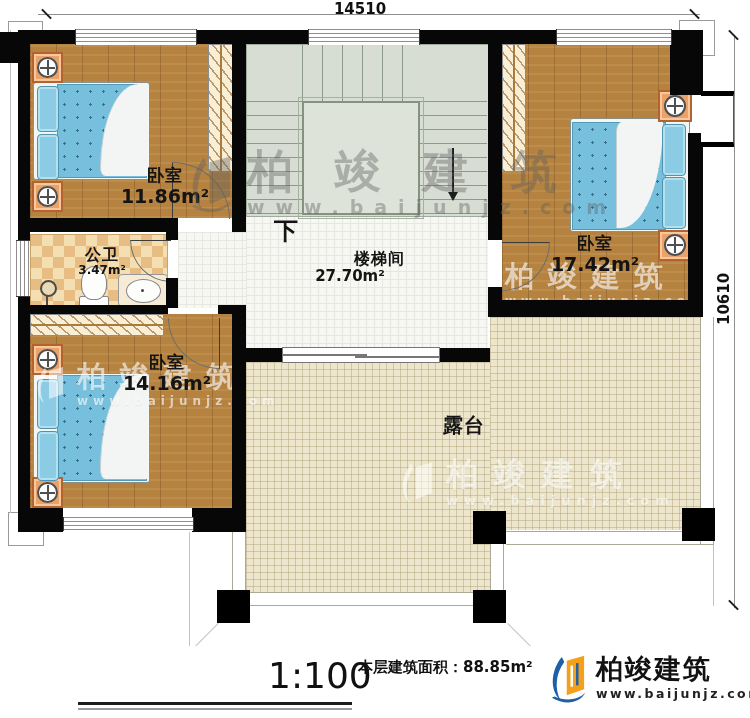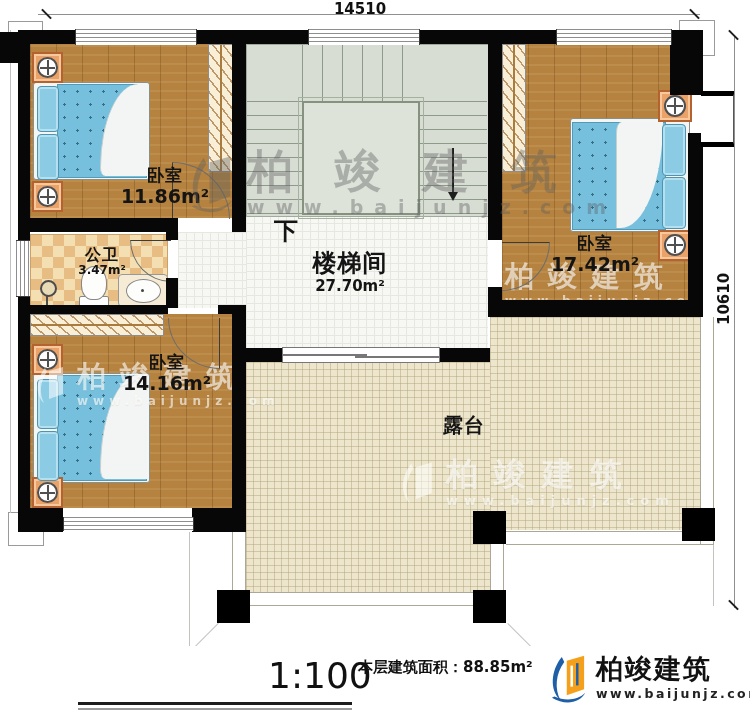--- a/index.html
+++ b/index.html
@@ -226,21 +226,21 @@
   </div>
   <div class="room-label" style="left:117px;top:353px;width:100px;">
     <div class="lname">卧室</div>
     <div class="larea">14.16m²</div>
   </div>
   <div class="room-label" style="left:62px;top:246px;width:80px;">
     <div class="lname" style="font-size:16px;">公卫</div>
     <div class="larea" style="font-size:12px;">3.47m²</div>
   </div>
   <div class="room-label" style="left:295px;top:250px;width:110px;">
-    <div class="lname" style="font-size:24px;">楼梯间</div>
+    <div class="lname" style="font-size:16px;text-align:right;">楼梯间</div>
     <div class="larea" style="font-size:15px;">27.70m²</div>
   </div>
   <div class="room-label" style="left:432px;top:414px;width:64px;">
     <div class="lname" style="font-size:20px;">露台</div>
   </div>
   <div class="room-label" style="left:268px;top:218px;width:36px;font-size:24px;">下</div>
 
   <div class="wm wm-gray" style="left:185px;top:148px;">
     <svg width="52" height="62" viewBox="0 0 64 84">
       <path d="M30 14 L58 6 L58 60 L30 70 Z" fill="rgba(95,95,95,.40)"></path>

